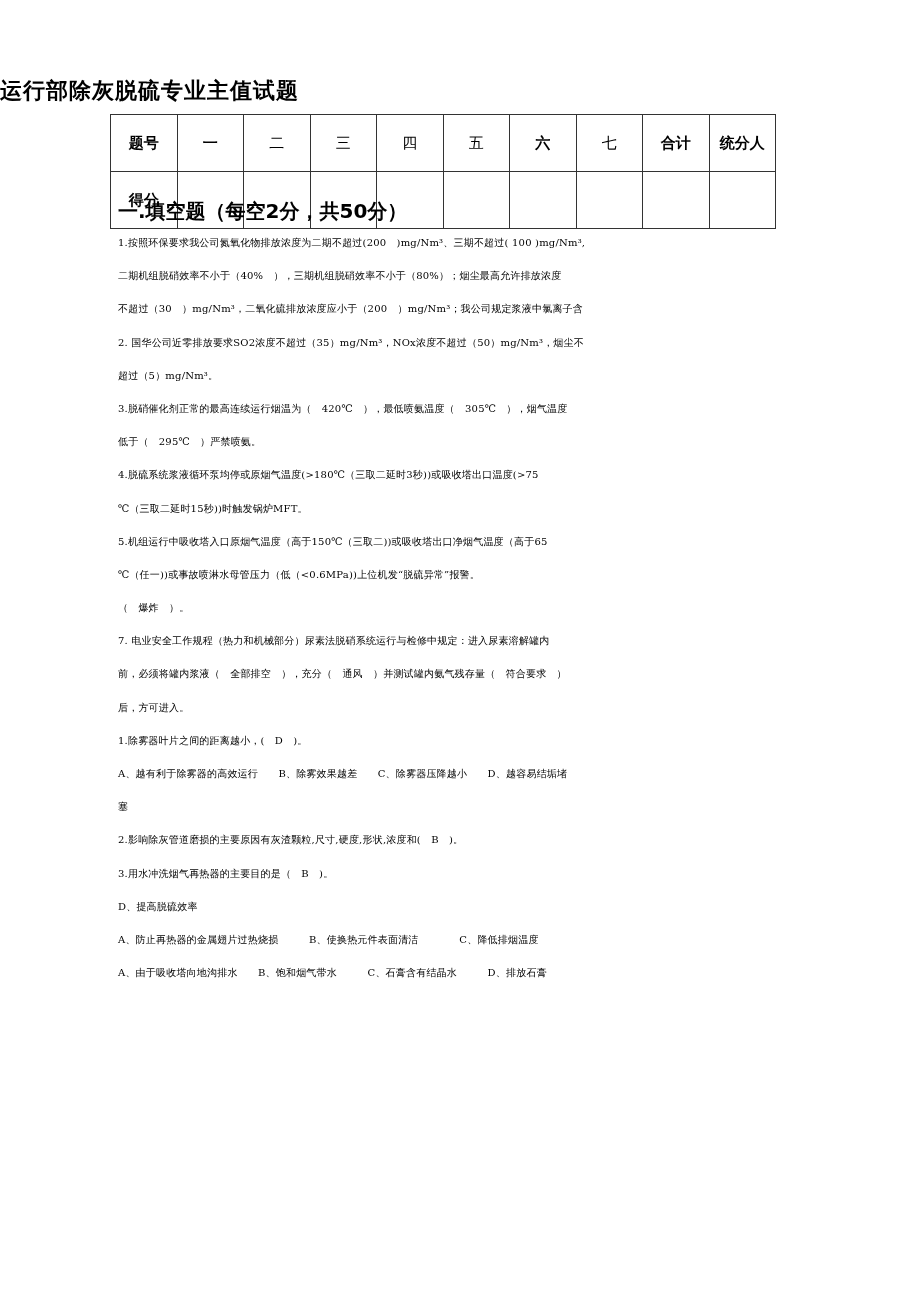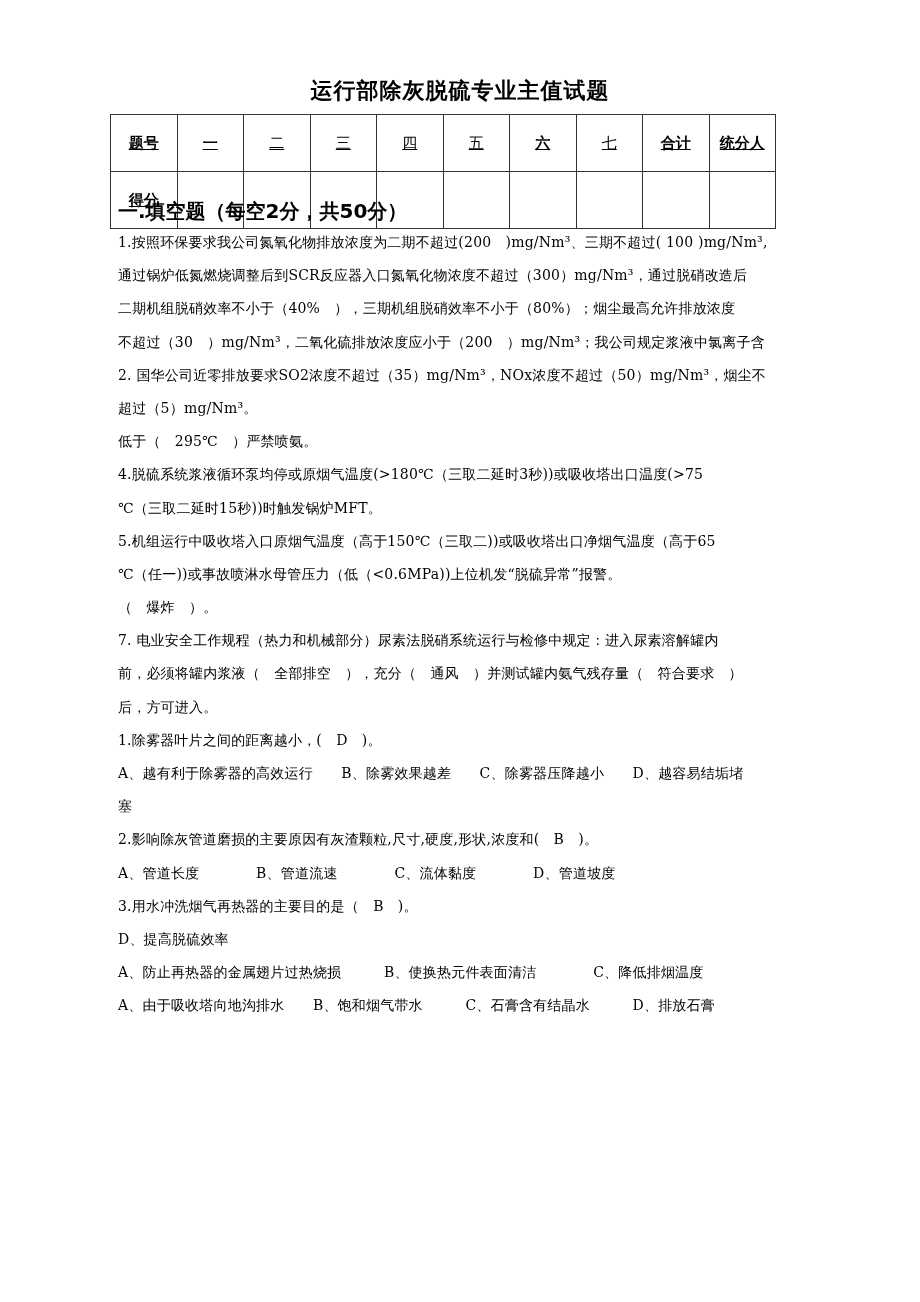--- a/index.html
+++ b/index.html
@@ -1,30 +1,30 @@
 <!DOCTYPE html>
 <html><head>
   <meta charset="utf-8">
   <style>
     html, body { margin: 0; padding: 0; background: #ffffff; }
     body { width: 920px; height: 1302px; position: relative; overflow: hidden;
            font-family: "DejaVu Serif", "Liberation Serif", serif; color: #000; }
     .page { position: absolute; left: 0; top: 0; width: 920px; height: 1302px; }
-    .title { position: absolute; top: 76px; left: 0; width: 920px; text-align: center;
+    .title { position: absolute; top: 76px; left: 0; width: 920px; text-align: left;
              font-family: "DejaVu Sans", "Liberation Sans", sans-serif; font-weight: bold;
              font-size: 22px; letter-spacing: 1px; line-height: 30px; }
     table.score { position: absolute; top: 114px; left: 110px; border-collapse: collapse;
                   width: 666px; table-layout: fixed; }
     table.score td { border: 1px solid #333; height: 36px; text-align: center; vertical-align: middle;
-                     font-size: 15px; padding: 10px; text-decoration: underline; }
+                     font-size: 15px; padding: 10px; }
     table.score td.hd { font-family: "DejaVu Sans", "Liberation Sans", sans-serif; font-weight: bold; }
     .content { position: absolute; left: 118px; top: 196px; width: 690px; }
     .sec { font-family: "DejaVu Sans", "Liberation Sans", sans-serif; font-weight: bold; font-size: 20px;
            line-height: 30px; height: 30px; }
-    .line { font-size: 14px; line-height: 33.2px; height: 33.2px; white-space: nowrap; letter-spacing: 0.2px; }
+    .line { font-size: 10px; line-height: 33.2px; height: 33.2px; white-space: nowrap; letter-spacing: 0.2px; }
   </style>
 </head>
 <body>
 
 <div class="page">
   <div class="title">运行部除灰脱硫专业主值试题</div>
 
   <table class="score">
     <tbody>
         <tr>
@@ -50,38 +50,37 @@
       <td></td>
       <td></td>
       <td></td>
     </tr>
   </tbody>
     </table>
 
   <div class="content">
     <div class="sec">一.填空题（每空2分，共50分）</div>
     <div class="line">1.按照环保要求我公司氮氧化物排放浓度为二期不超过(200　)mg/Nm³、三期不超过( 100 )mg/Nm³,</div>
-    <div class="line">通过锅炉低氮燃烧调整后到SCR反应器入口氮氧化物浓度不超过（300）mg/Nm³，通过脱硝改造后</div>
     <div class="line">二期机组脱硝效率不小于（40%　），三期机组脱硝效率不小于（80%）；烟尘最高允许排放浓度</div>
     <div class="line">不超过（30　）mg/Nm³，二氧化硫排放浓度应小于（200　）mg/Nm³；我公司规定浆液中氯离子含</div>
     <div class="line">2. 国华公司近零排放要求SO2浓度不超过（35）mg/Nm³，NOx浓度不超过（50）mg/Nm³，烟尘不</div>
     <div class="line">超过（5）mg/Nm³。</div>
+    <div class="line">3.脱硝催化剂正常的最高连续运行烟温为（　420℃　），最低喷氨温度（　305℃　），烟气温度</div>
     <div class="line">低于（　295℃　）严禁喷氨。</div>
     <div class="line">4.脱硫系统浆液循环泵均停或原烟气温度(&gt;180℃（三取二延时3秒))或吸收塔出口温度(&gt;75</div>
     <div class="line">℃（三取二延时15秒))时触发锅炉MFT。</div>
     <div class="line">5.机组运行中吸收塔入口原烟气温度（高于150℃（三取二))或吸收塔出口净烟气温度（高于65</div>
     <div class="line">℃（任一))或事故喷淋水母管压力（低（&lt;0.6MPa))上位机发“脱硫异常”报警。</div>
     <div class="line">（　爆炸　）。</div>
     <div class="line">7. 电业安全工作规程（热力和机械部分）尿素法脱硝系统运行与检修中规定：进入尿素溶解罐内</div>
     <div class="line">前，必须将罐内浆液（　全部排空　），充分（　通风　）并测试罐内氨气残存量（　符合要求　）</div>
     <div class="line">后，方可进入。</div>
 
     <div class="line">1.除雾器叶片之间的距离越小，(　D　)。</div>
     <div class="line">A、越有利于除雾器的高效运行　　B、除雾效果越差　　C、除雾器压降越小　　D、越容易结垢堵</div>
     <div class="line">塞</div>
     <div class="line">2.影响除灰管道磨损的主要原因有灰渣颗粒,尺寸,硬度,形状,浓度和(　B　)。</div>
-    <div class="line">A、管道长度　　　　B、管道流速　　　　C、流体黏度　　　　D、管道坡度</div>
     <div class="line">3.用水冲洗烟气再热器的主要目的是（　B　)。</div>
     <div class="line">D、提高脱硫效率</div>
     <div class="line">A、防止再热器的金属翅片过热烧损　　　B、使换热元件表面清洁　　　　C、降低排烟温度</div>
     <div class="line">A、由于吸收塔向地沟排水　　B、饱和烟气带水　　　C、石膏含有结晶水　　　D、排放石膏</div>
   </div>
 </div>
 
 </body></html>

